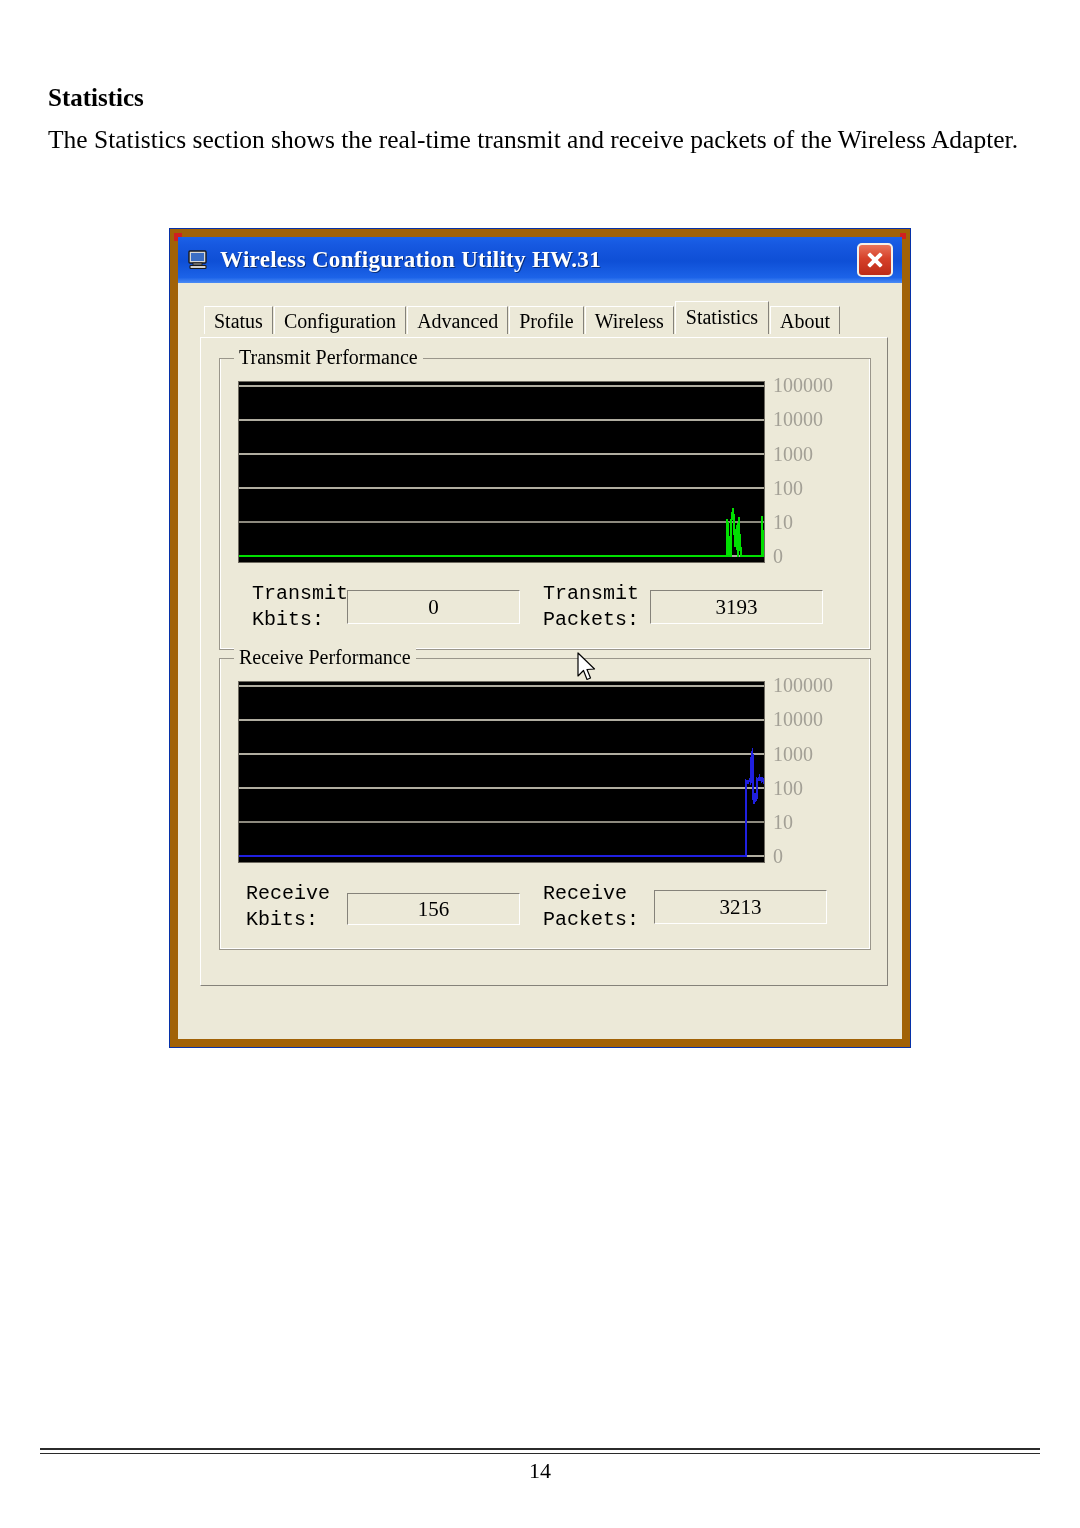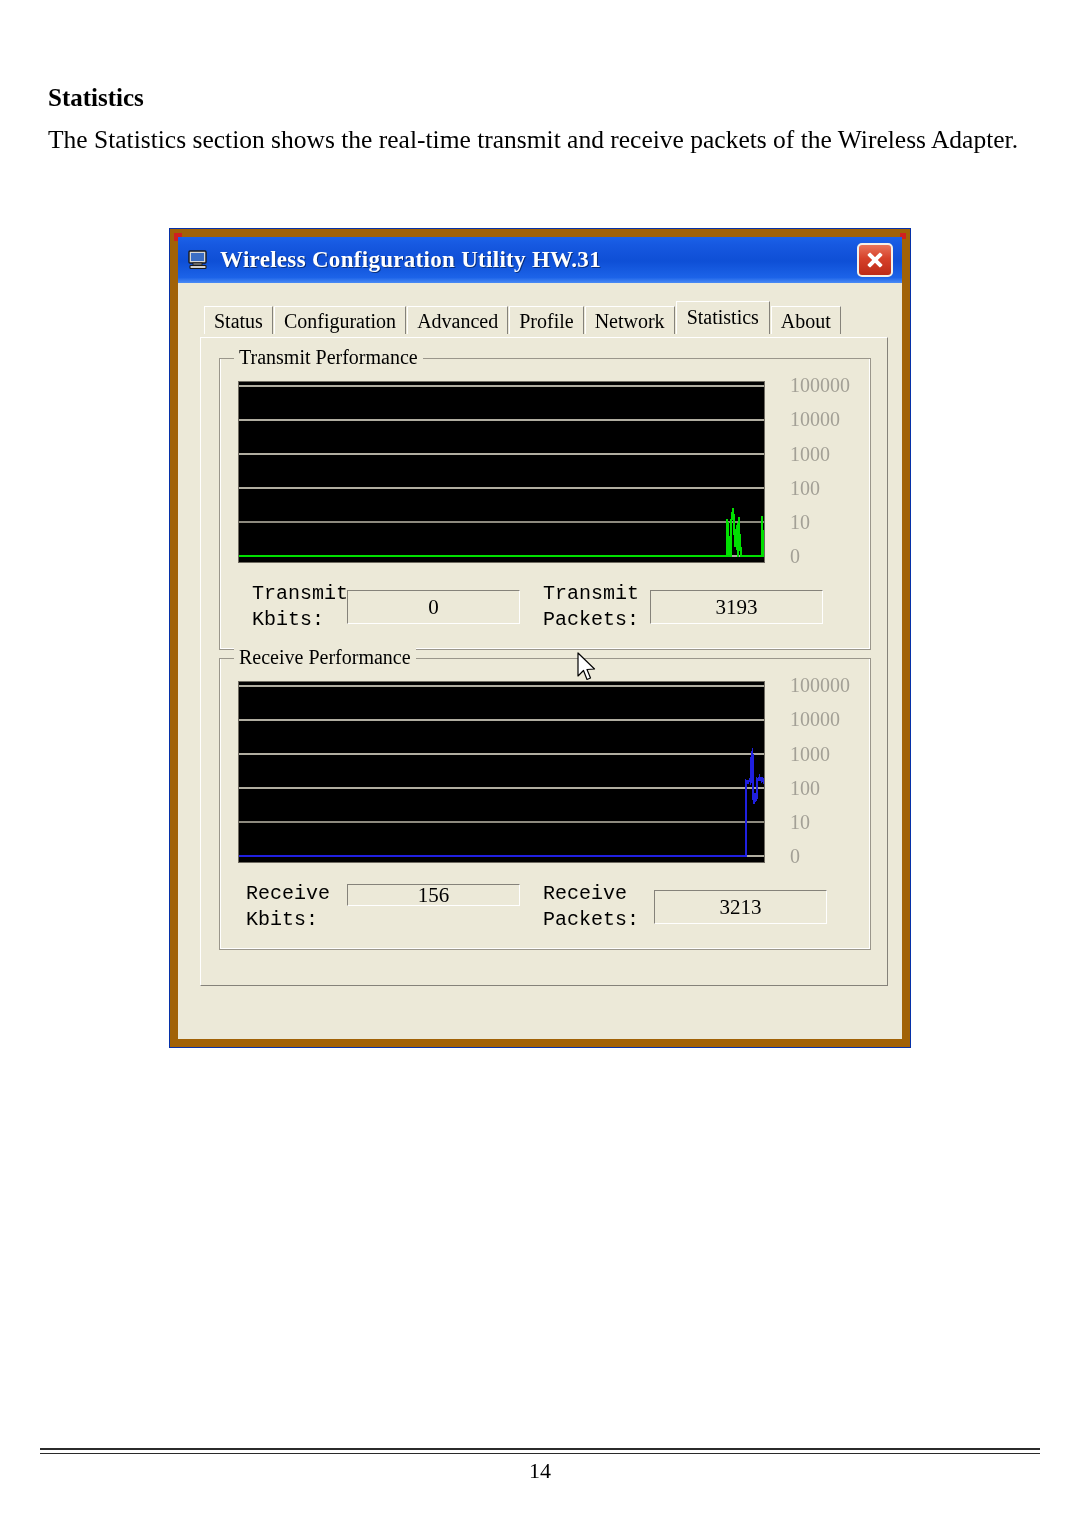--- a/index.html
+++ b/index.html
@@ -220,21 +220,21 @@
   .ylabels {
     position: absolute;
     top: 0;
     font-family: "Liberation Serif", serif;
     font-size: 20px;
     color: #a3a096;
     line-height: 1;
   }
   .ylabels span {
     position: absolute;
-    left: 17px;
+    left: 0;
     white-space: nowrap;
     transform: translateY(-50%);
     font-family: Liberation Serif, serif;
   }
   .fld-label {
     position: absolute;
     font-family: Liberation Mono, monospace;
     font-size: 20px;
     line-height: 26px;
     color: #000;
@@ -354,21 +354,21 @@
 
   <div class="client">
 
     <div class="tabpanel">
 
       <div class="tabstrip">
         <div class="tab"><span>Status</span></div>
         <div class="tab"><span>Configuration</span></div>
         <div class="tab"><span>Advanced</span></div>
         <div class="tab"><span>Profile</span></div>
-        <div class="tab"><span>Network</span></div>
+        <div class="tab"><span>Wireless</span></div>
         <div class="tab selected"><span>Statistics</span></div>
         <div class="tab"><span>About</span></div>
       </div>
 
       <div class="tab-body">
 
         <div class="groupbox" style="left:18px; top:20px; width:652px; height:292px;">
           <div class="gb-inner-hl"></div>
           <div class="gb-title">Transmit Performance</div>
 
@@ -428,21 +428,21 @@
             <span style="top:73px;">1000</span>
             <span style="top:107px;">100</span>
             <span style="top:141px;">10</span>
             <span style="top:175px;">0</span>
           </div>
 
           <div class="fld-label" style="left:26px; top:222px; width:110px;">
             <div>Receive</div>
             <div>Kbits:</div>
           </div>
-          <div class="fld-box" style="left:127px; top:225px; width:173px; height:22px;">156</div>
+          <div class="fld-box" style="left:127px; top:234px; width:173px; height:32px;">156</div>
 
           <div class="fld-label" style="left:323px; top:222px; width:120px;">
             <div>Receive</div>
             <div>Packets:</div>
           </div>
           <div class="fld-box" style="left:434px; top:231px; width:173px; height:34px;">3213</div>
         </div>
 
       </div>
     </div>

